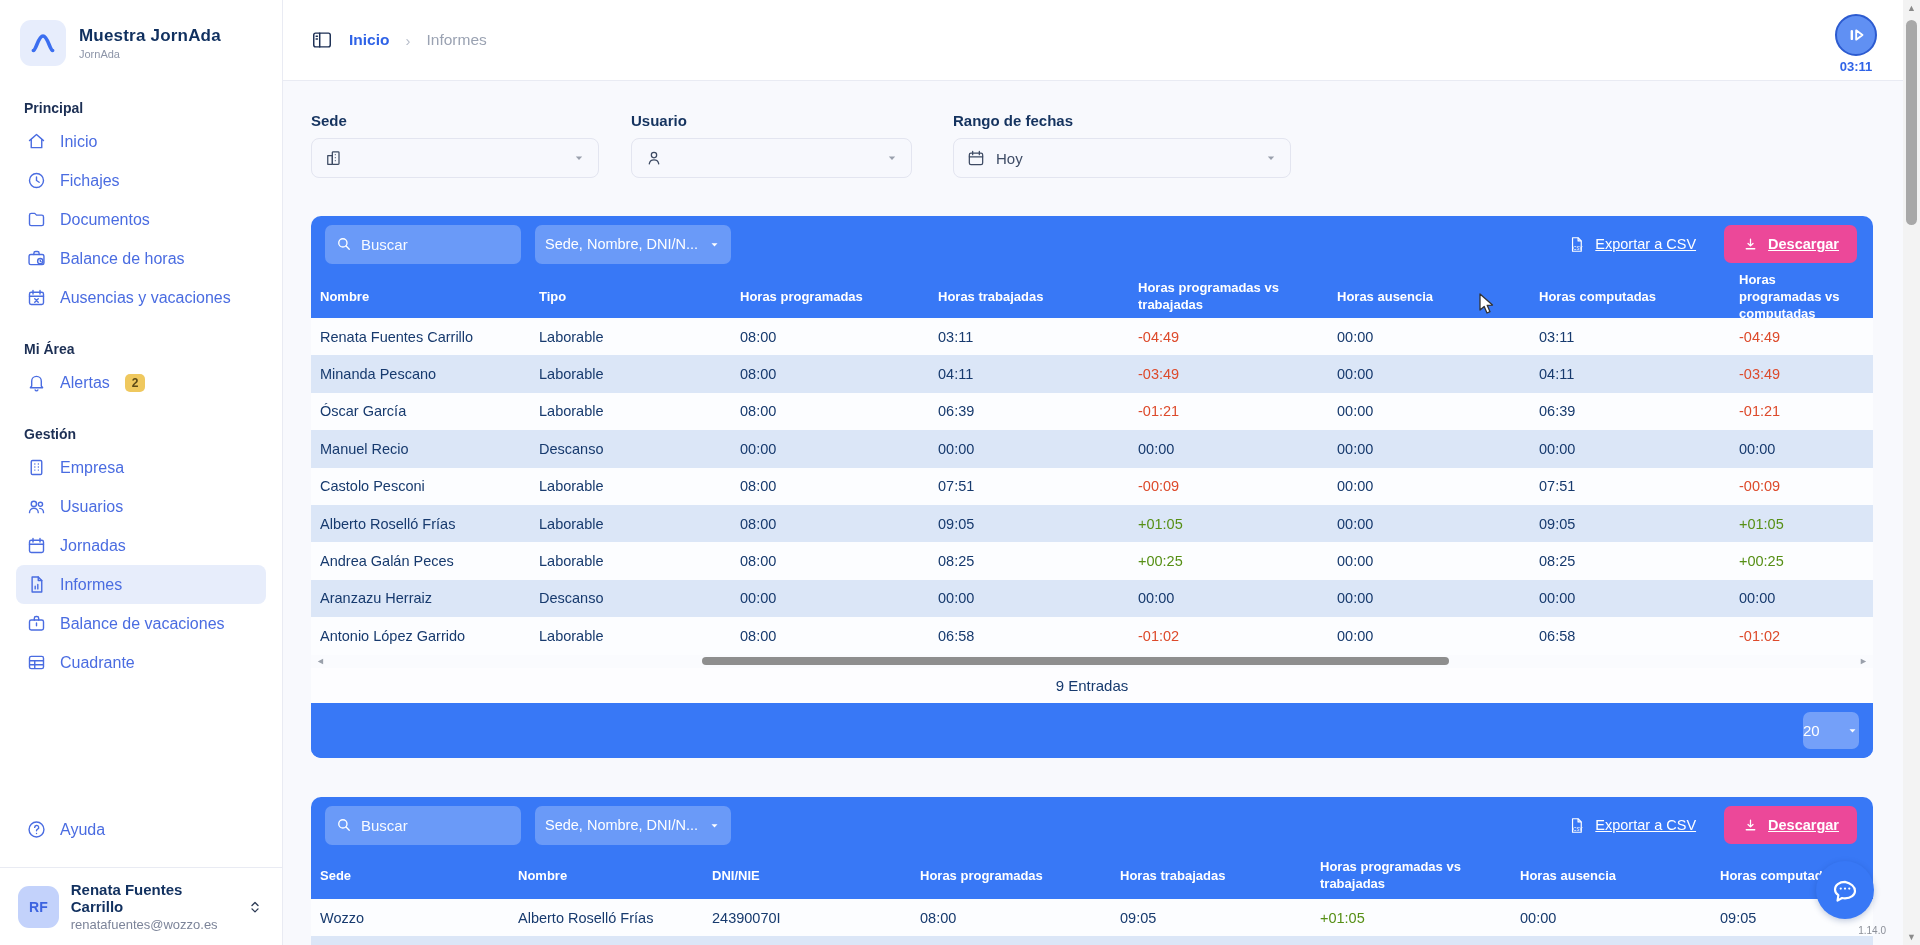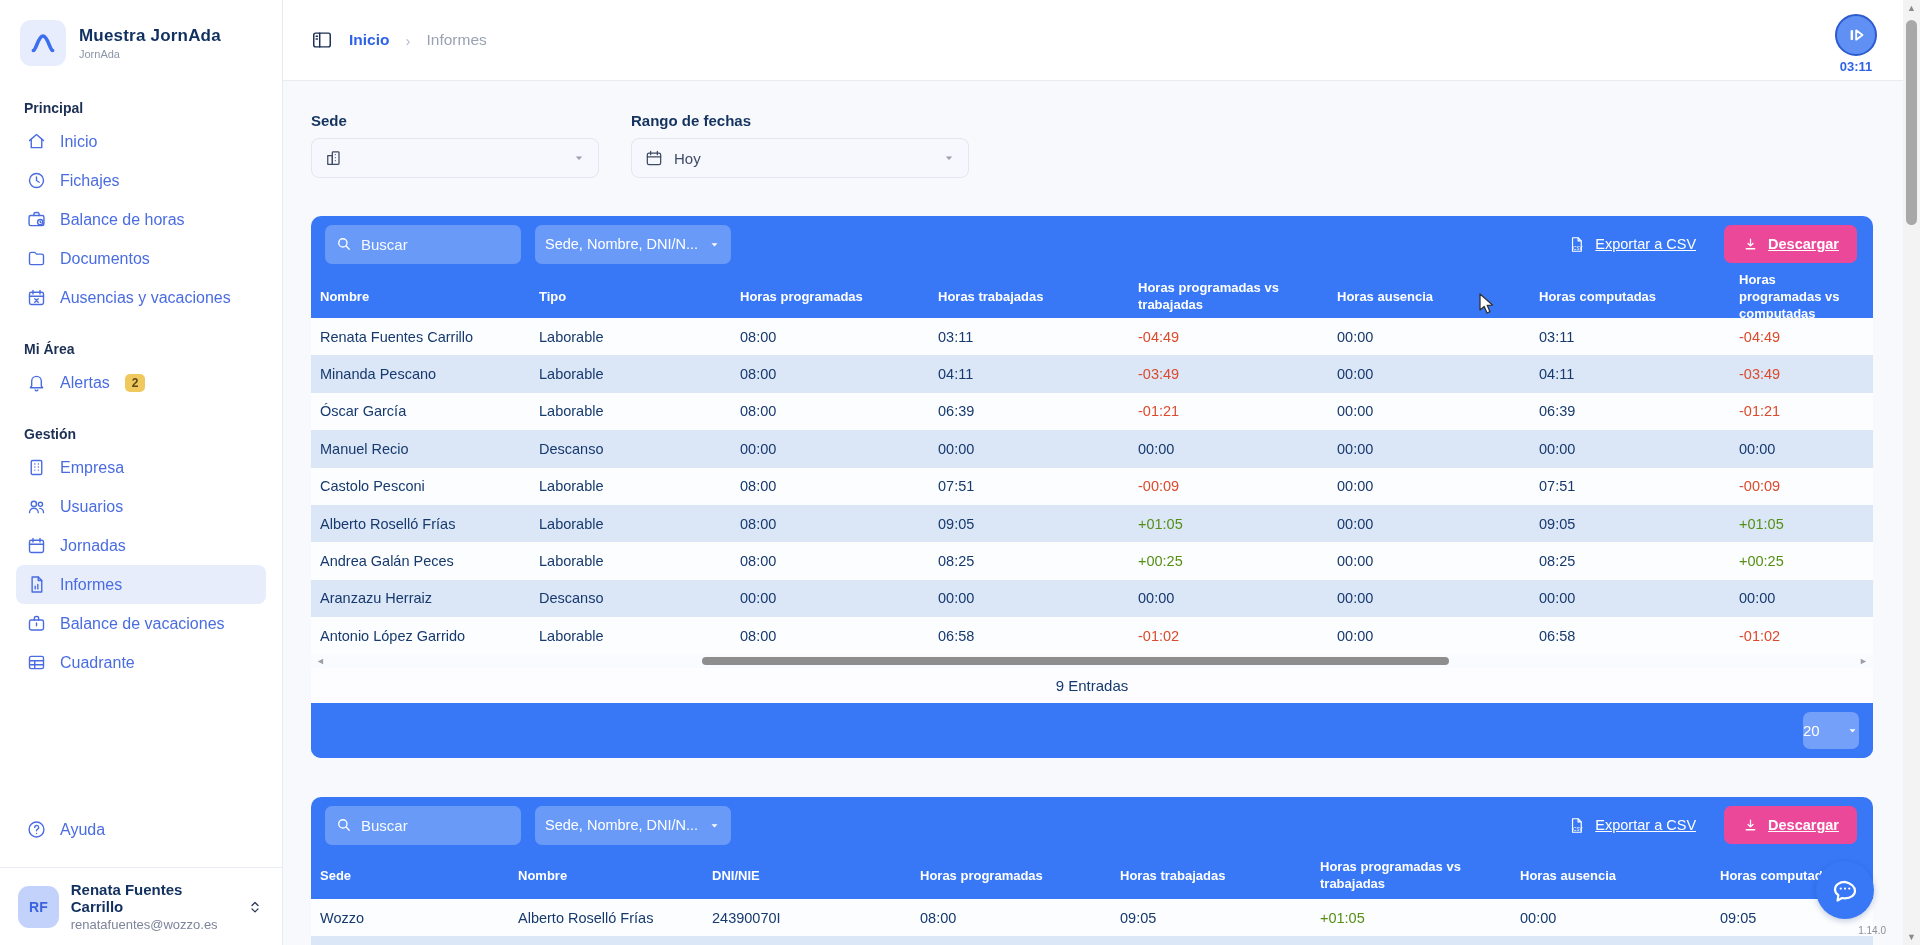--- a/index.html
+++ b/index.html
@@ -133,36 +133,36 @@
       <span class="ic">
           <svg viewBox="0 0 24 24" width="21" height="21" fill="none" stroke="currentColor" stroke-width="1.6" stroke-linecap="round">
             <circle cx="12" cy="12" r="8"></circle>
             <path d="M12 8 V12 L15 14"></path>
           </svg>
         </span>
       <span>Fichajes</span>
     </div>
     <div class="mi">
       <span class="ic">
+          <svg viewBox="0 0 24 24" width="21" height="21" fill="none" stroke="currentColor" stroke-width="1.6" stroke-linejoin="round">
+            <path d="M4 7 a2 2 0 0 1 2-2 h4 l2 2 h6 a2 2 0 0 1 2 2 v8 a2 2 0 0 1 -2 2 H6 a2 2 0 0 1 -2-2 z"></path>
+          </svg>
+        </span>
+      <span>Documentos</span>
+    </div>
+    <div class="mi">
+      <span class="ic">
           <svg viewBox="0 0 24 24" width="21" height="21" fill="none" stroke="currentColor" stroke-width="1.6" stroke-linecap="round" stroke-linejoin="round">
             <rect x="3.5" y="7.5" width="17" height="11.5" rx="2"></rect>
             <path d="M9 7.5 V6 a2 2 0 0 1 2-2 h2 a2 2 0 0 1 2 2 v1.5"></path>
             <circle cx="16.3" cy="15" r="3"></circle>
             <path d="M16.3 13.8 v1.2 l1 .7"></path>
           </svg>
         </span>
       <span>Balance de horas</span>
-    </div>
-    <div class="mi">
-      <span class="ic">
-          <svg viewBox="0 0 24 24" width="21" height="21" fill="none" stroke="currentColor" stroke-width="1.6" stroke-linejoin="round">
-            <path d="M4 7 a2 2 0 0 1 2-2 h4 l2 2 h6 a2 2 0 0 1 2 2 v8 a2 2 0 0 1 -2 2 H6 a2 2 0 0 1 -2-2 z"></path>
-          </svg>
-        </span>
-      <span>Documentos</span>
     </div>
     <div class="mi">
       <span class="ic">
           <svg viewBox="0 0 24 24" width="21" height="21" fill="none" stroke="currentColor" stroke-width="1.6" stroke-linecap="round" stroke-linejoin="round">
             <rect x="4" y="6" width="16" height="14" rx="2"></rect>
             <path d="M8 4 V8 M16 4 V8 M4 10.5 H20"></path>
             <path d="M10 13.5 L14 17.5 M14 13.5 L10 17.5"></path>
           </svg>
         </span>
       <span>Ausencias y vacaciones</span>
@@ -295,20 +295,37 @@
             </svg>
           </span>
         <span></span>
         <span class="chev">
             <svg viewBox="0 0 24 24" width="14" height="14">
               <path d="M6.5 9.5 h11 l-5.5 6 z" fill="currentColor"></path>
             </svg>
           </span>
       </div>
     </div>
+    <div class="fgroup" style="margin-right:41px;">
+      <div class="flabel">Usuario</div>
+      <div class="fselect" style="width:281px;">
+        <span class="ic">
+            <svg viewBox="0 0 24 24" width="20" height="20" fill="none" stroke="currentColor" stroke-width="1.5" stroke-linecap="round">
+              <circle cx="12" cy="8.5" r="3.2"></circle>
+              <path d="M6.3 19 a5.8 5.8 0 0 1 11.4 0"></path>
+            </svg>
+          </span>
+        <span></span>
+        <span class="chev">
+            <svg viewBox="0 0 24 24" width="14" height="14">
+              <path d="M6.5 9.5 h11 l-5.5 6 z" fill="currentColor"></path>
+            </svg>
+          </span>
+      </div>
+    </div>
     <div class="fgroup">
       <div class="flabel">Rango de fechas</div>
       <div class="fselect" style="width:338px;">
         <span class="ic">
             <svg viewBox="0 0 24 24" width="20" height="20" fill="none" stroke="currentColor" stroke-width="1.5" stroke-linecap="round" stroke-linejoin="round">
               <rect x="4" y="6" width="16" height="14" rx="2"></rect>
               <path d="M8 4 V8 M16 4 V8 M4 10.5 H20"></path>
             </svg>
           </span>
         <span>Hoy</span>

